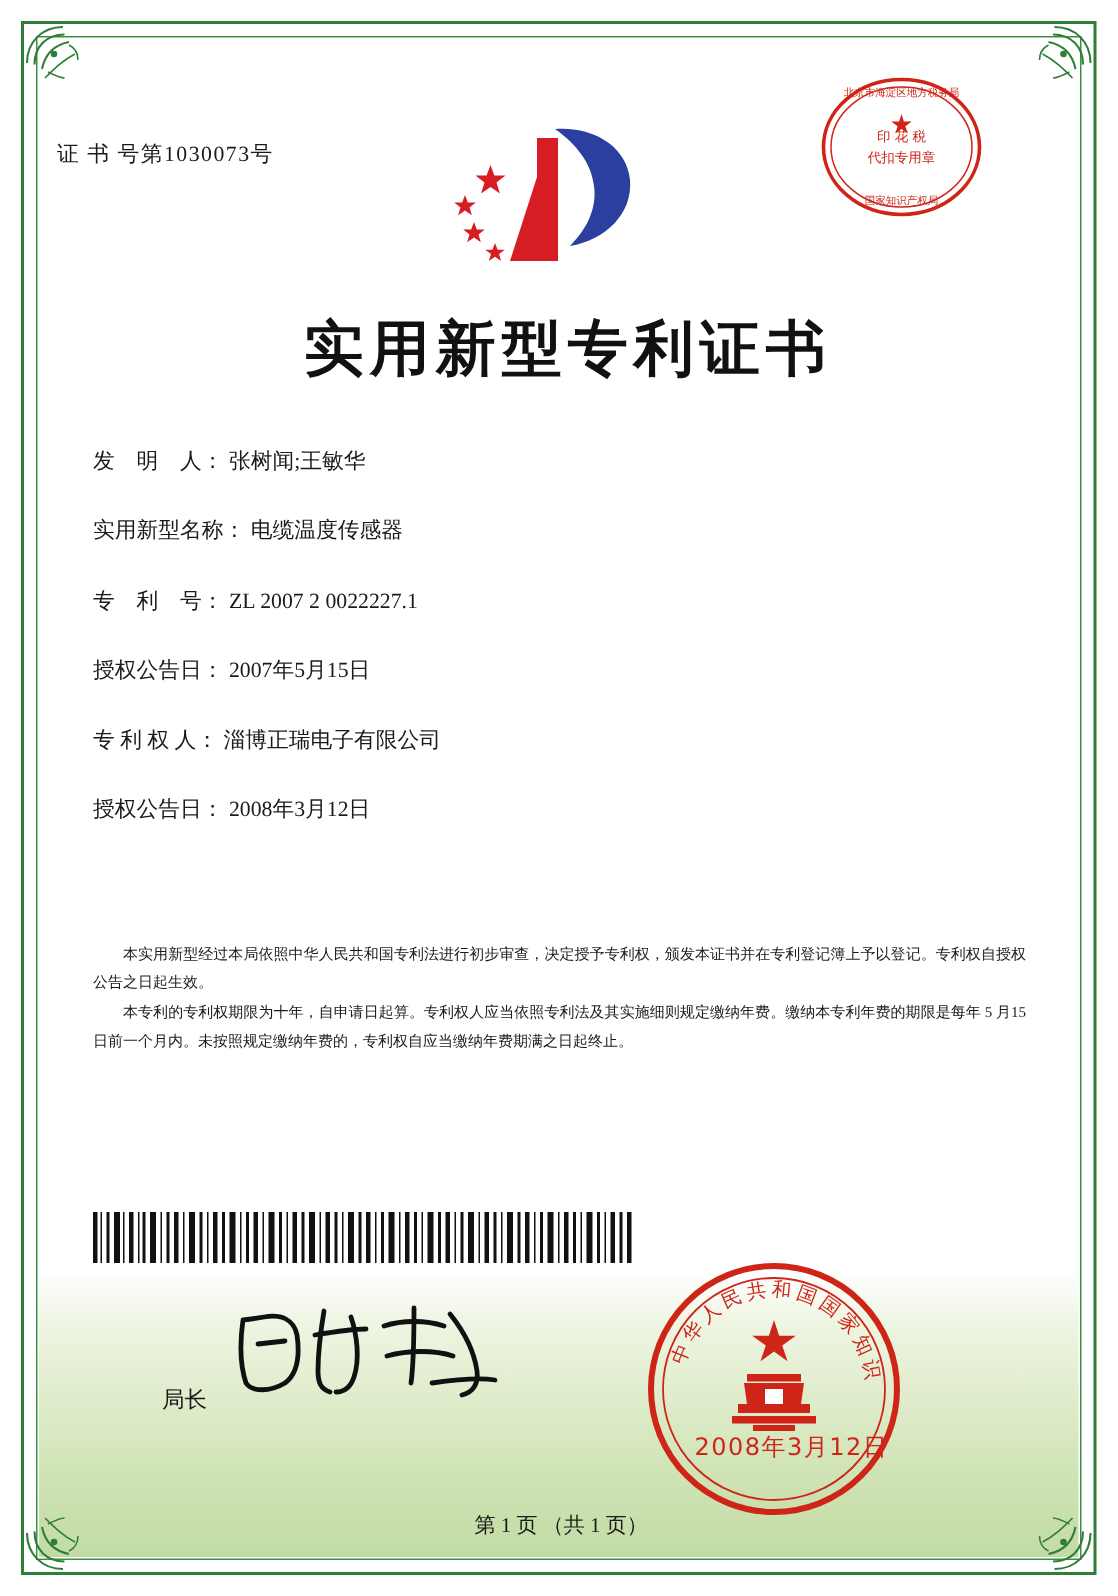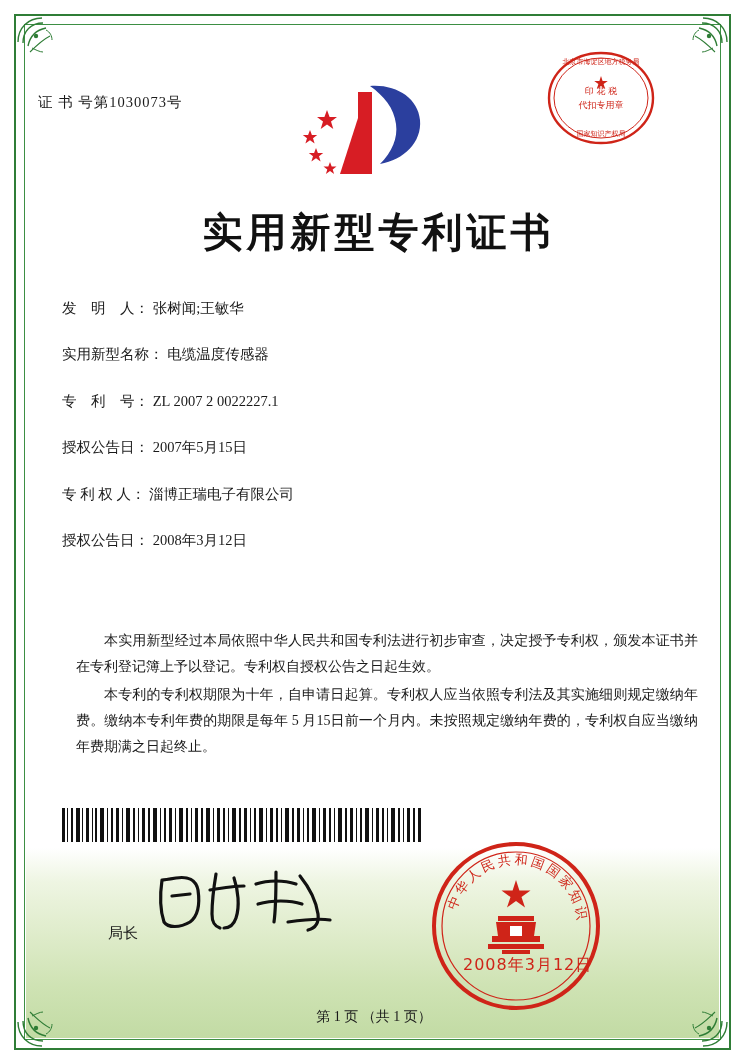--- a/index.html
+++ b/index.html
@@ -90,22 +90,22 @@
   .frow{
     margin-bottom:29px;
     white-space:nowrap;
     line-height:1.2;
   }
   .flabel{display:inline-block;}
   .fvalue{display:inline-block;}
 
   
   .paras{
-    position:absolute;left:76px;top:628px;width:622px;
-    font-size:14px;
+    position:absolute;left:62px;top:628px;width:622px;
+    font-size:10px;
     line-height:1.85;
     text-align:justify;
   }
   .paras p{margin:0 0 2px 0;text-indent:2em;}
 
   
   .barcode{
     position:absolute;left:62px;top:808px;
     width:360px;height:34px;
     overflow:hidden;

